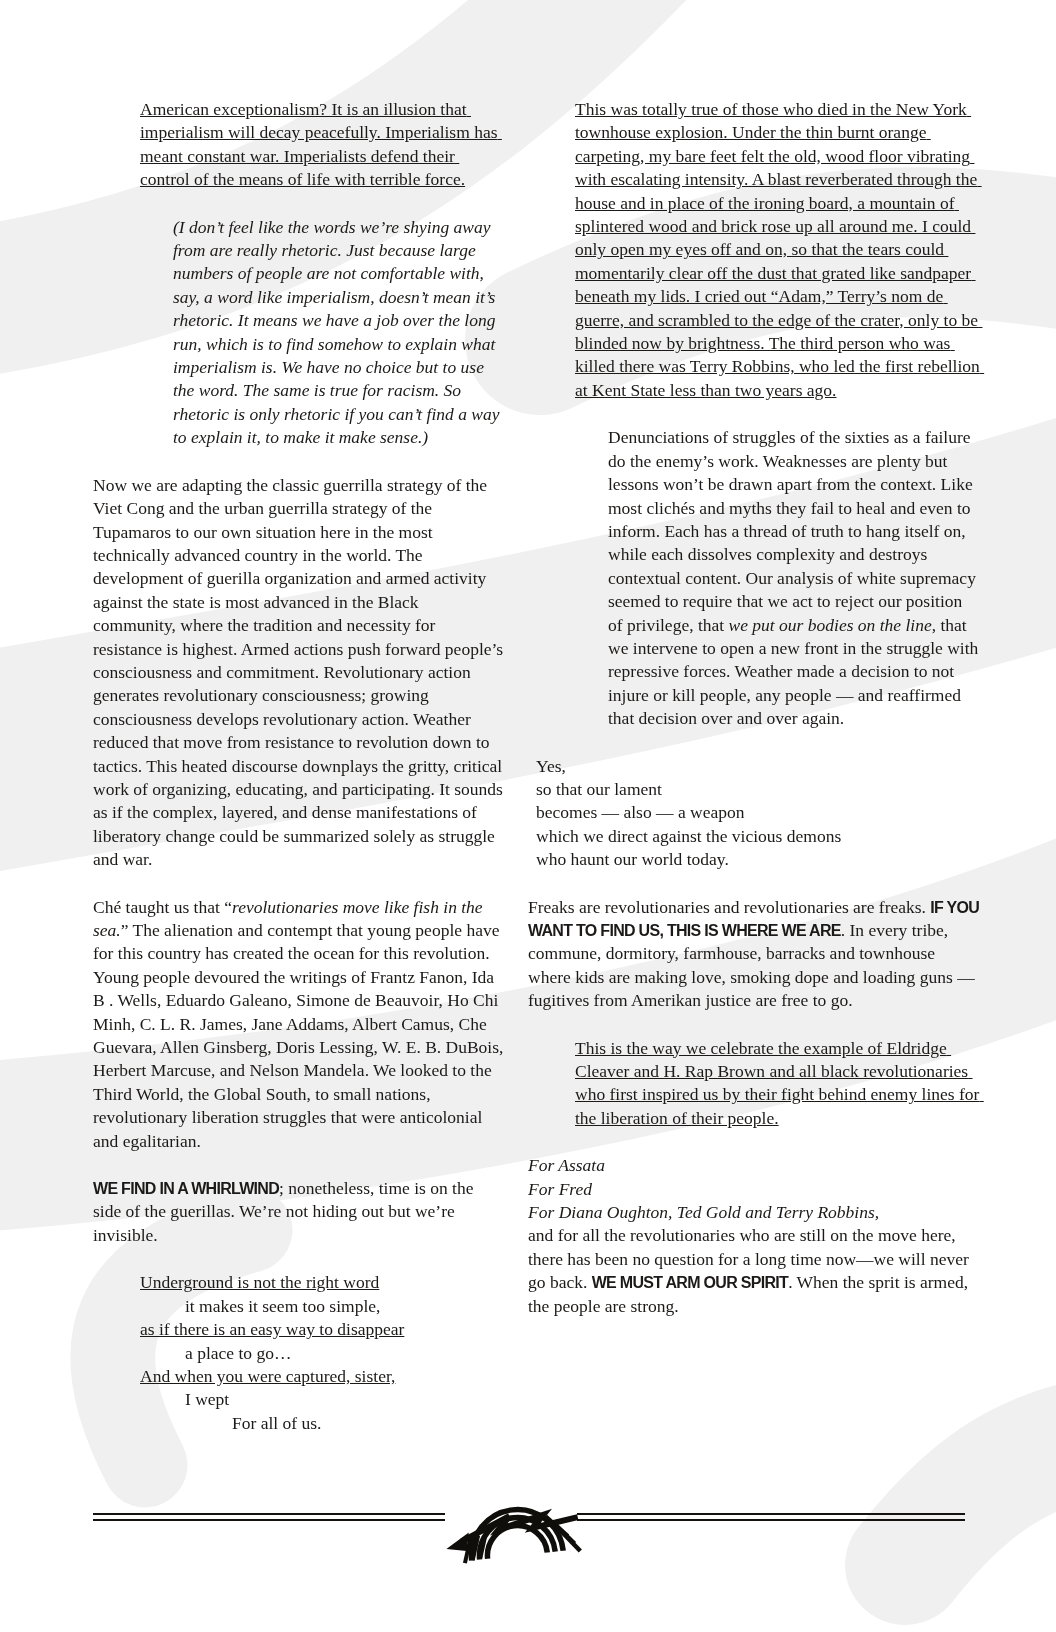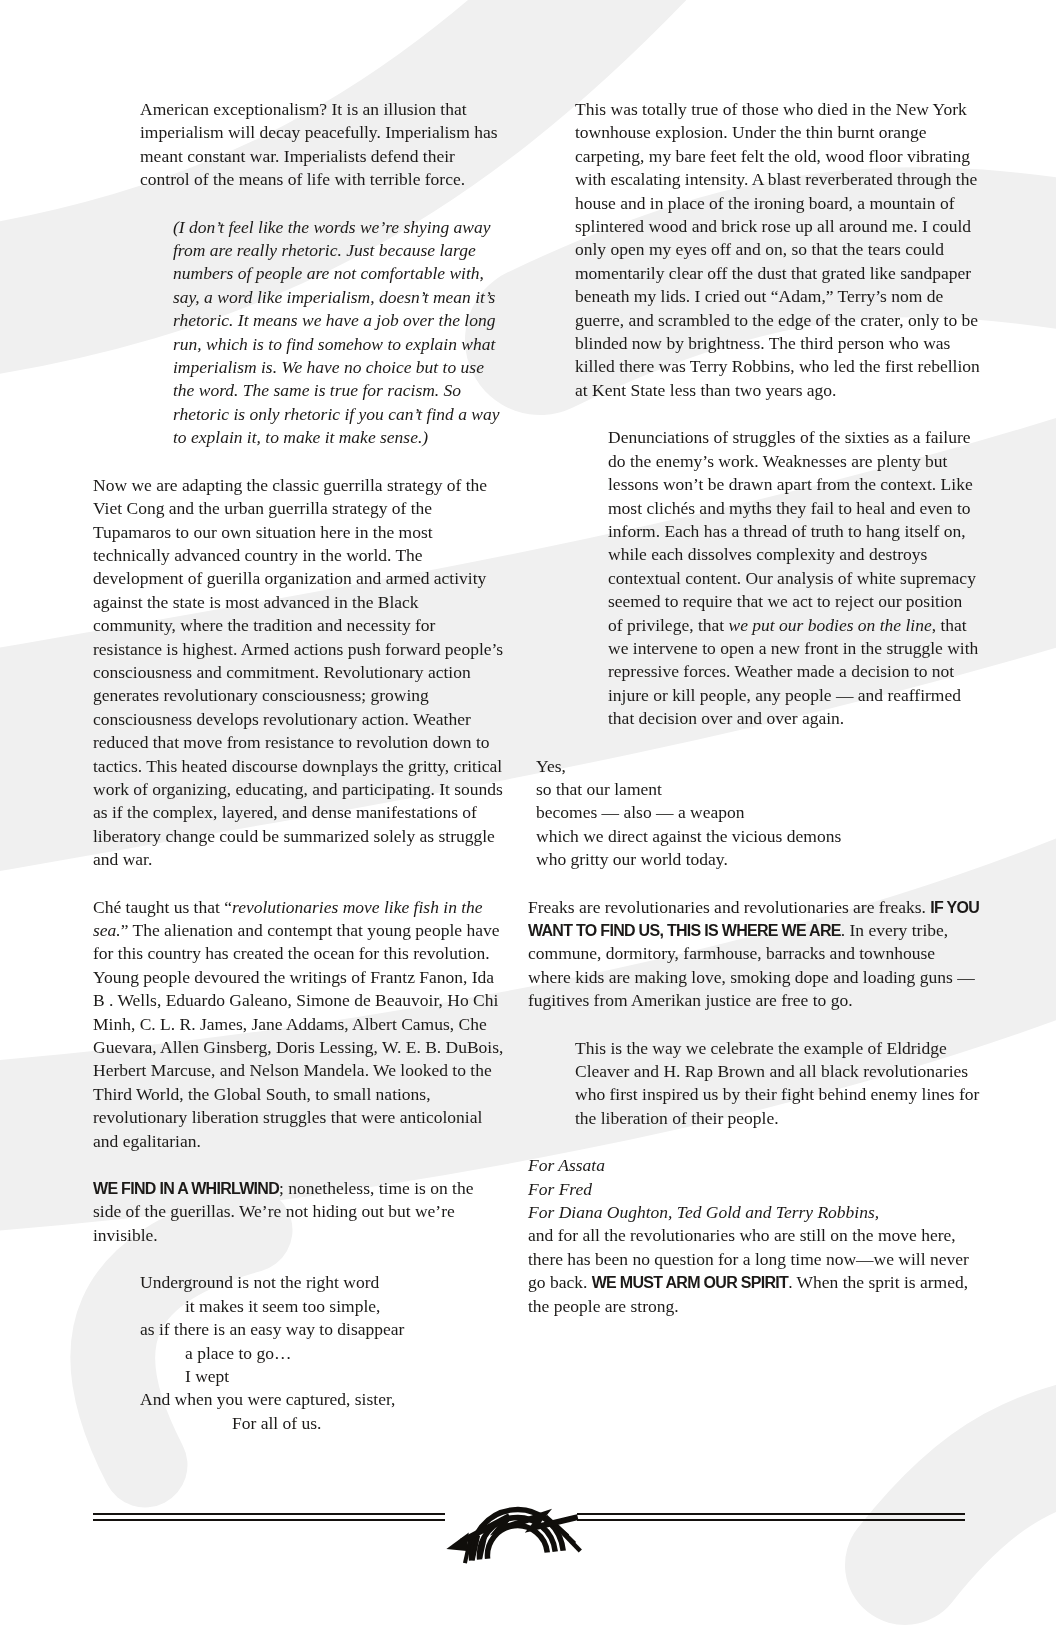--- a/index.html
+++ b/index.html
@@ -12,21 +12,21 @@
     position:relative;overflow:hidden;
   }
   .bg{position:absolute;left:0;top:0;width:1056px;height:1632px;z-index:0;}
   .col{position:absolute;top:98px;z-index:1;}
   .col-left{left:93px;width:412px;}
   .col-right{left:528px;width:452px;}
   p.para{margin:0 0 24px 0;white-space:pre-wrap;}
   .poem{margin:8px 0 24px 0;}
   .poem .line{white-space:pre-wrap;}
   .in0{margin-left:8px;}
-  .in1{margin-left:47px;}
+  .in1{margin-left:47px;text-decoration:underline;}
   .in2{margin-left:92px;}
   .in3{margin-left:139px;}
   p.in1{margin-left:47px;}
   p.in2{margin-left:80px;}
   .it{font-style:italic;}
   .hv{
     font-family:"Liberation Sans","DejaVu Sans",sans-serif;
     font-weight:bold;
     font-size:16px;
     letter-spacing:-0.7px;
@@ -58,35 +58,35 @@
     <p class="para in1"><span>American exceptionalism? It is an illusion that imperialism will decay peacefully. Imperialism has meant constant war. Imperialists defend their control of the means of life with terrible force.</span></p>
     <p class="para in2"><span class="it">(I don’t feel like the words we’re shying away from are really rhetoric. Just because large numbers of people are not comfortable with, say, a word like imperialism, doesn’t mean it’s rhetoric. It means we have a job over the long run, which is to find somehow to explain what imperialism is. We have no choice but to use the word. The same is true for racism. So rhetoric is only rhetoric if you can’t find a way to explain it, to make it make sense.)</span></p>
     <p class="para in0"><span>Now we are adapting the classic guerrilla strategy of the Viet Cong and the urban guerrilla strategy of the Tupamaros to our own situation here in the most technically advanced country in the world. The development of guerilla organization and armed activity against the state is most advanced in the Black community, where the tradition and necessity for resistance is highest. Armed actions push forward people’s consciousness and commitment. Revolutionary action generates revolutionary consciousness; growing consciousness develops revolutionary action. Weather reduced that move from resistance to revolution down to tactics. This heated discourse downplays the gritty, critical work of organizing, educating, and participating. It sounds as if the complex, layered, and dense manifestations of liberatory change could be summarized solely as struggle and war.</span></p>
     <p class="para in0"><span>Ché taught us that “</span><span class="it">revolutionaries move like fish in the sea.</span><span>” The alienation and contempt that young people have for this country has created the ocean for this revolution. Young people devoured the writings of Frantz Fanon, Ida B . Wells, Eduardo Galeano, Simone de Beauvoir, Ho Chi Minh, C. L. R. James, Jane Addams, Albert Camus, Che Guevara, Allen Ginsberg, Doris Lessing, W. E. B. DuBois, Herbert Marcuse, and Nelson Mandela. We looked to the Third World, the Global South, to small nations, revolutionary liberation struggles that were anticolonial and egalitarian.</span></p>
     <p class="para in0"><span class="hv">WE FIND IN A WHIRLWIND</span><span>; nonetheless, time is on the side of the guerillas. We’re not hiding out but we’re invisible.</span></p>
     <div class="poem">
       <div class="line in1"><span>Underground is not the right word</span></div>
       <div class="line in2"><span>it makes it seem too simple,</span></div>
       <div class="line in1"><span>as if there is an easy way to disappear</span></div>
       <div class="line in2"><span>a place to go…</span></div>
+      <div class="line in1"><span>And when you were captured, sister,</span></div>
       <div class="line in2"><span>I wept</span></div>
-      <div class="line in1"><span>And when you were captured, sister,</span></div>
       <div class="line in3"><span>For all of us.</span></div>
     </div>
   </div>
 
 <div class="col col-right">
     <p class="para in1"><span>This was totally true of those who died in the New York townhouse explosion. Under the thin burnt orange carpeting, my bare feet felt the old, wood floor vibrating with escalating intensity. A blast reverberated through the house and in place of the ironing board, a mountain of splintered wood and brick rose up all around me. I could only open my eyes off and on, so that the tears could momentarily clear off the dust that grated like sandpaper beneath my lids. I cried out “Adam,” Terry’s nom de guerre, and scrambled to the edge of the crater, only to be blinded now by brightness. The third person who was killed there was Terry Robbins, who led the first rebellion at Kent State less than two years ago.</span></p>
     <p class="para in2"><span>Denunciations of struggles of the sixties as a failure do the enemy’s work. Weaknesses are plenty but lessons won’t be drawn apart from the context. Like most clichés and myths they fail to heal and even to inform. Each has a thread of truth to hang itself on, while each dissolves complexity and destroys contextual content. Our analysis of white supremacy seemed to require that we act to reject our position of privilege, that </span><span class="it">we put our bodies on the line</span><span>, that we intervene to open a new front in the struggle with repressive forces. Weather made a decision to not injure or kill people, any people — and reaffirmed that decision over and over again.</span></p>
     <div class="poem">
       <div class="line in0"><span>Yes,</span></div>
       <div class="line in0"><span>so that our lament</span></div>
       <div class="line in0"><span>becomes — also — a weapon</span></div>
       <div class="line in0"><span>which we direct against the vicious demons</span></div>
-      <div class="line in0"><span>who gritty our world today.</span></div>
+      <div class="line in0"><span>who haunt our world today.</span></div>
     </div>
     <p class="para in0"><span>Freaks are revolutionaries and revolutionaries are freaks. </span><span class="hv">IF YOU WANT TO FIND US, THIS IS WHERE WE ARE</span><span>. In every tribe, commune, dormitory, farmhouse, barracks and townhouse where kids are making love, smoking dope and loading guns — fugitives from Amerikan justice are free to go.</span></p>
     <p class="para in1"><span>This is the way we celebrate the example of Eldridge Cleaver and H. Rap Brown and all black revolutionaries who first inspired us by their fight behind enemy lines for the liberation of their people.</span></p>
     <p class="para in0"><span class="it">For Assata
 For Fred
 For Diana Oughton, Ted Gold and Terry Robbins,
 </span><span>and for all the revolutionaries who are still on the move here, there has been no question for a long time now—we will never go back. </span><span class="hv">WE MUST ARM OUR SPIRIT</span><span>. When the sprit is armed, the people are strong.</span></p>
   </div>
 
 <div class="footer">

